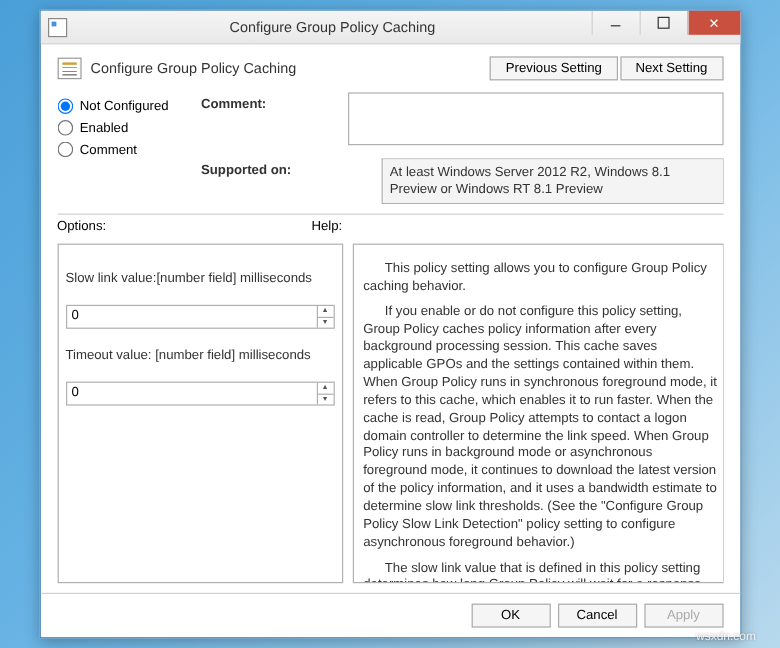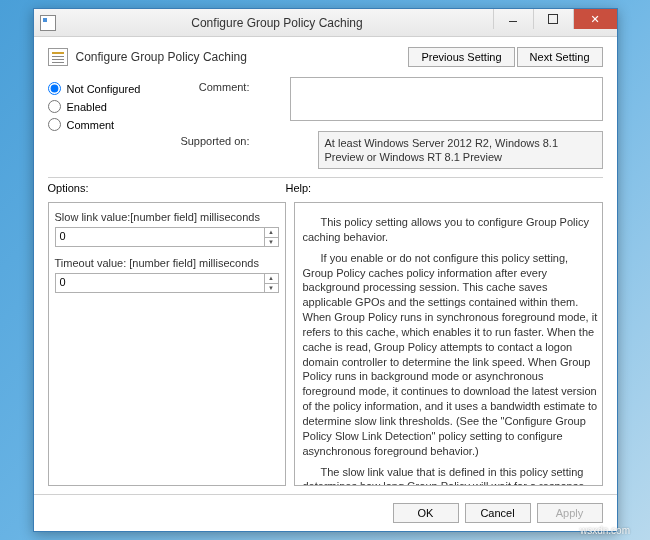--- a/index.html
+++ b/index.html
@@ -79,40 +79,40 @@
       background:#f5f5f5; border:1px solid #aaa; padding:3px 12px;
       font-size:11px; font-family:inherit; min-width:66px;
     }
     .btn:disabled { color:#aaa; }
     .radio-row { display:flex; padding:4px 14px 2px 14px; }
     .radio-col { width:120px; }
     .radio-opt { display:flex; align-items:center; gap:6px; margin:5px 0; }
     .radio-opt input { margin:0; }
     .form-col { flex:1; }
     .form-row { display:flex; margin-bottom:8px; }
-    .form-label { width:92px; text-align:right; padding-right:10px; padding-top:4px; color:#333; }
+    .form-label { width:92px; padding-right:10px; padding-top:4px; color:#333;font-weight:bold; }
     .form-field { flex:1; position:relative;padding-left:30px; }
     .textarea-box {
       border:1px solid #b0b0b0; background:#fff; height:44px; width:100%;
       font-family:inherit; font-size:11px; padding:2px; resize:none;
       overflow-y:scroll;
     }
     .supported-box {
       border:1px solid #b0b0b0; background:#f4f4f4; height:38px; width:100%;
       font-size:11px; padding:4px 16px 4px 6px; color:#333;
       overflow-y:scroll; line-height:1.3;
     }
     .sep { height:1px; background:#d0d0d0; margin:6px 14px 0 14px; }
     .labels-row { display:flex; padding:4px 14px 2px 14px; }
-    .labels-row .left { width:238px; }
+    .labels-row .left { width:212px; }
     .main-row { flex:1; display:flex; padding:6px 14px 8px 14px; gap:8px; min-height:0;}
     .options-pane {
       width:238px; border:1px solid #b0b0b0; padding:6px; background:#fff;
     }
-    .opt-label { margin:2px 0; color:#333; }
+    .opt-label { margin:16px 0; color:#333; }
     .spinner {
       width:100%; height:20px; border:1px solid #b0b0b0; display:flex; margin:4px 0 10px 0;
     }
     .spinner-val { flex:1; padding:2px 4px; font-size:11px; }
     .spinner-btns { width:14px; display:flex; flex-direction:column; border-left:1px solid #b0b0b0;}
     .spinner-btns div { flex:1; display:flex; align-items:center; justify-content:center; font-size:6px; color:#555;}
     .spinner-btns div:first-child { border-bottom:1px solid #b0b0b0;}
     .help-pane {
       flex:1; border:1px solid #b0b0b0; padding:6px 4px 6px 8px; background:#fff;
       overflow-y:scroll; line-height:1.35; color:#333; font-size:11px;

